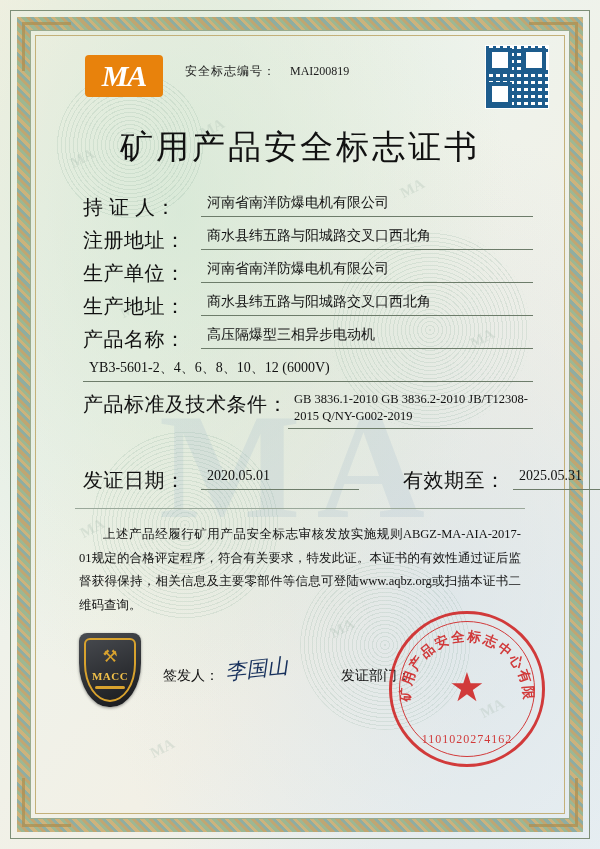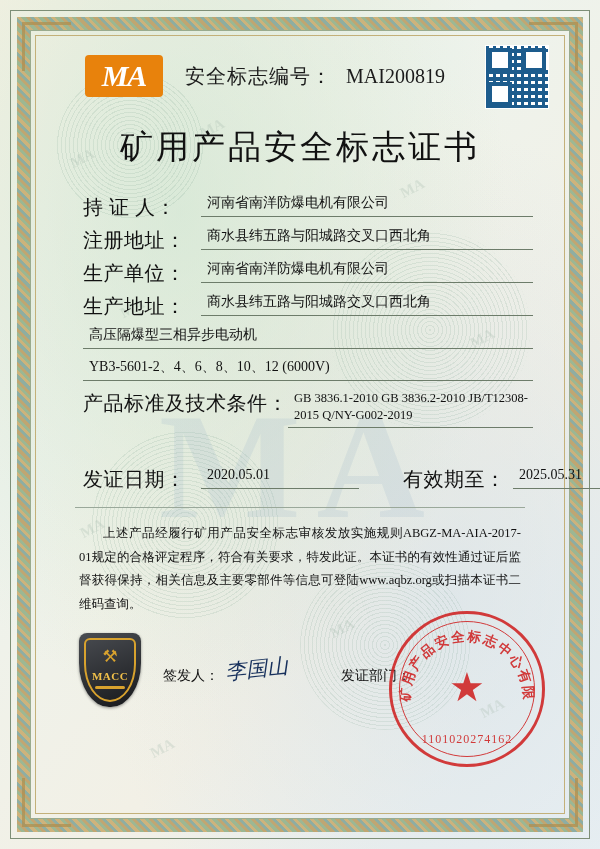--- a/index.html
+++ b/index.html
@@ -136,21 +136,21 @@
     font-family: "Liberation Serif", serif;
     font-weight: bold;
     font-size: 30px;
     font-style: italic;
     letter-spacing: -1px;
     line-height: 1;
   }
   .cert-no {
     position: absolute;
     left: 140px; top: 18px;
-    font-size: 20px;
+    font-size: 12px;
     color: #1b1b1b;
     font-family: "Liberation Serif", serif;
     white-space: nowrap;
   }
   .cert-no .label { letter-spacing: 1px; }
   .cert-no .value { margin-left: 14px; }
 
   .qr {
     position: absolute;
     right: 6px; top: 0px;
@@ -433,20 +433,21 @@
         <div class="flabel">生产单位：</div>
         <div class="fvalue">河南省南洋防爆电机有限公司</div>
       </div>
 
       <div class="frow">
         <div class="flabel">生产地址：</div>
         <div class="fvalue">商水县纬五路与阳城路交叉口西北角</div>
       </div>
 
       <div class="frow">
+        <div class="flabel">产品名称：</div>
         <div class="fvalue">高压隔爆型三相异步电动机</div>
       </div>
 
       <div class="frow">
         <div class="fvalue">YB3-5601-2、4、6、8、10、12 (6000V)</div>
       </div>
 
       <div class="frow">
         <div class="flabel wide">产品标准及技术条件：</div>
         <div class="fvalue small">GB 3836.1-2010  GB 3836.2-2010 JB/T12308-2015 Q/NY-G002-2019</div>

